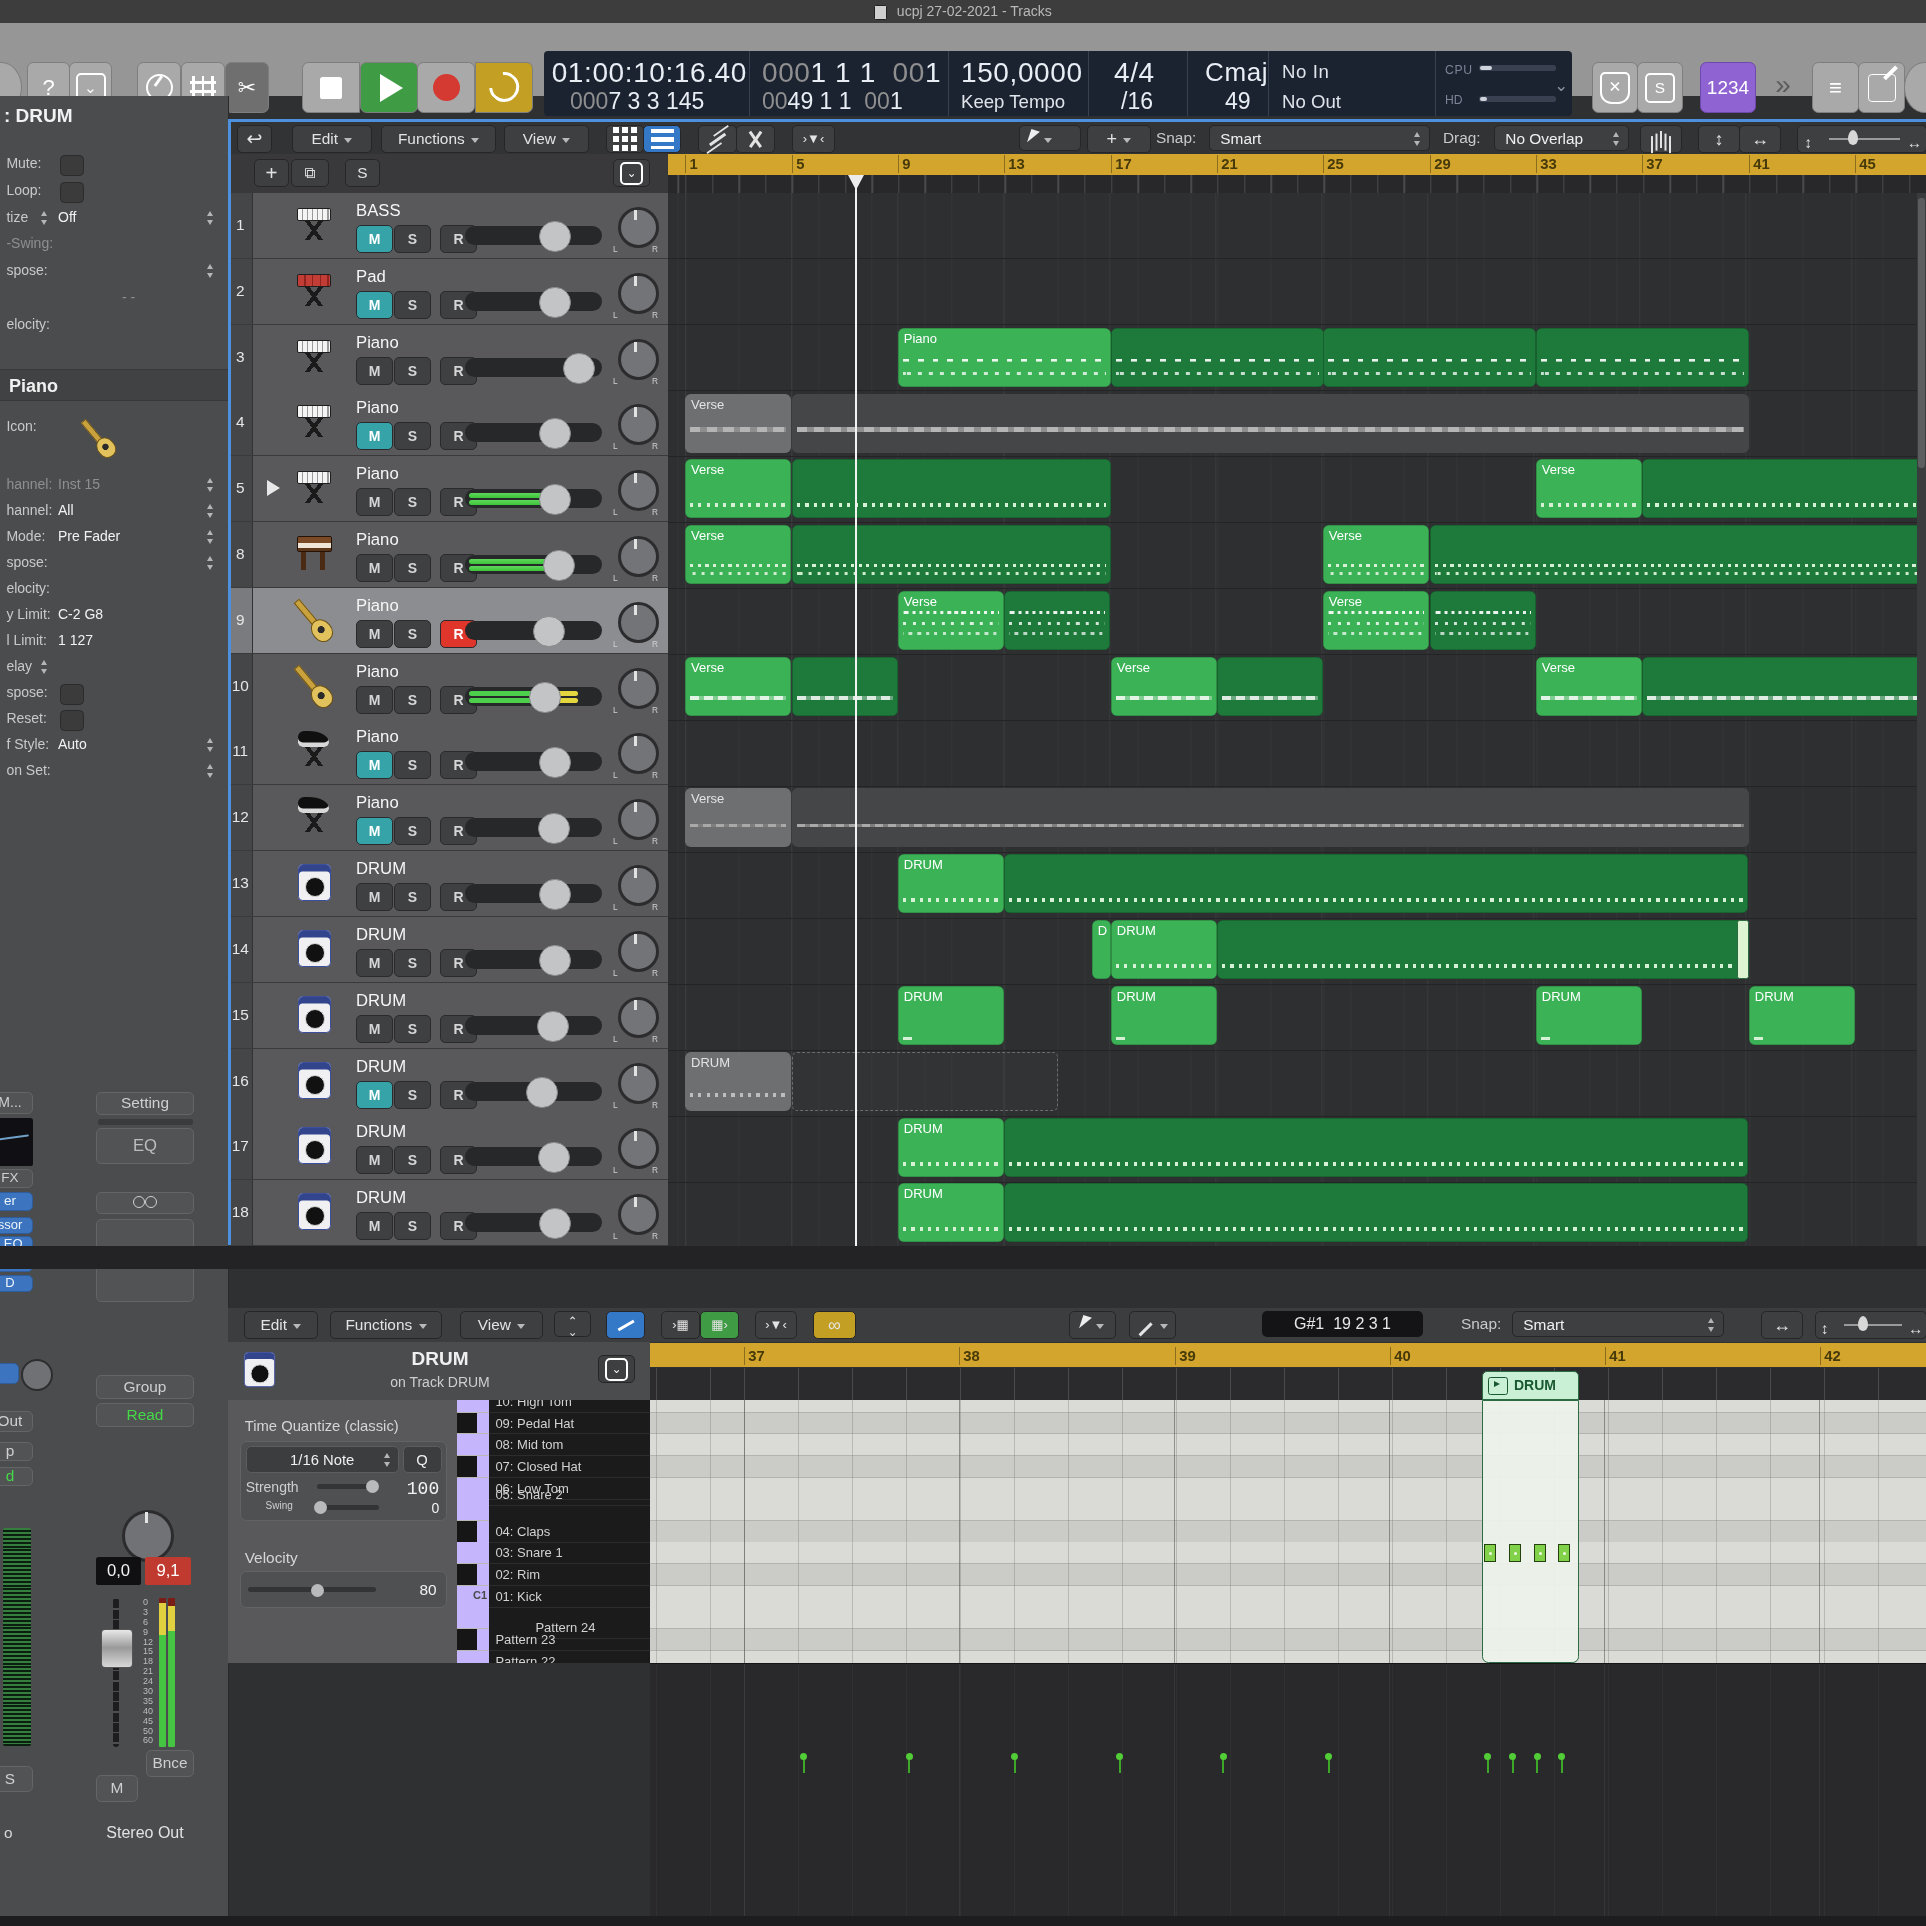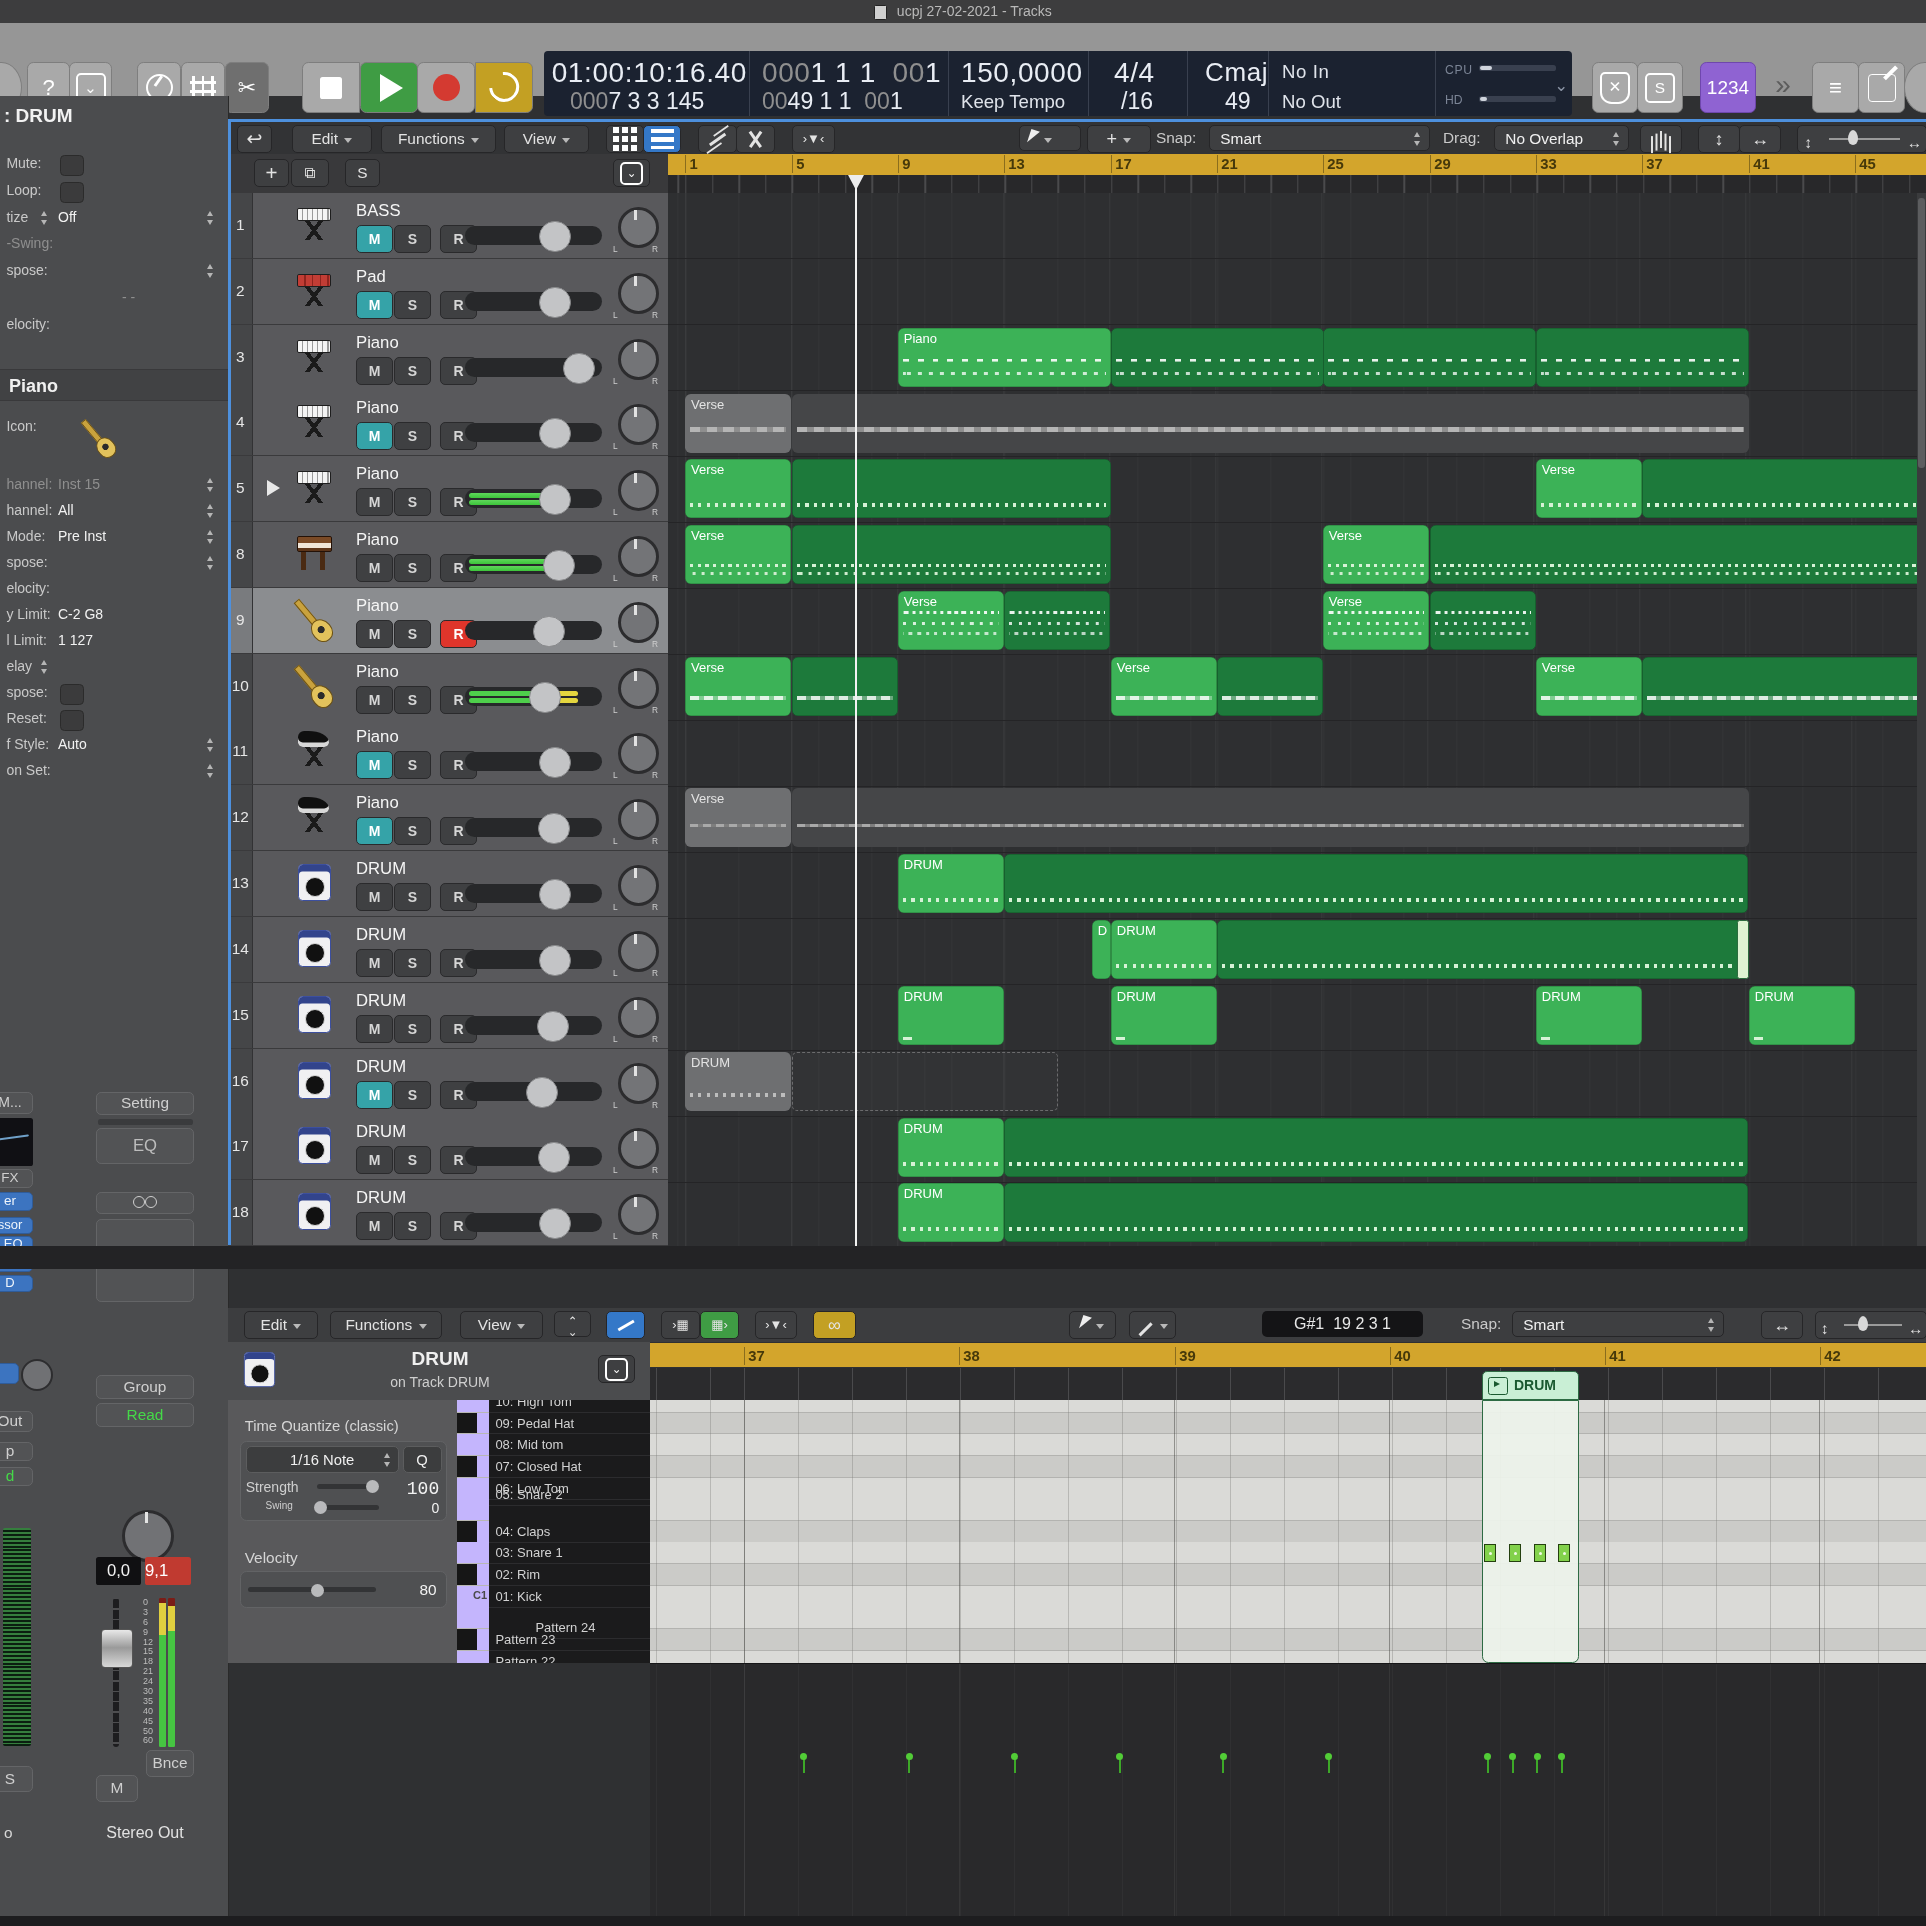--- a/index.html
+++ b/index.html
@@ -355,21 +355,21 @@
           <div class="ival dim">Inst 15</div>
           <div class="istep" style="left: 205px; top: 5.1px;"></div>
         </div>
         <div class="irow" style="top: 402px; height: 26px;">
           <div class="ilab">hannel:</div>
           <div class="ival">All</div>
           <div class="istep" style="left: 205px; top: 5.1px;"></div>
         </div>
         <div class="irow" style="top: 428px; height: 26px;">
           <div class="ilab">Mode:</div>
-          <div class="ival">Pre Inst</div>
+          <div class="ival">Pre Fader</div>
           <div class="istep" style="left: 205px; top: 5.1px;"></div>
         </div>
         <div class="irow" style="top: 454px; height: 26px;">
           <div class="ilab">spose:</div>
           <div class="istep" style="left: 205px; top: 5.1px;"></div>
         </div>
         <div class="irow" style="top: 480px; height: 26px;">
           <div class="ilab">elocity:</div>
         </div>
         <div class="irow" style="top: 506px; height: 26px;">
@@ -433,21 +433,21 @@
       <span style="display:inline-block;width:10.3px;height:10.3px;border:1.9px solid #cfcfcf;border-radius:50%;margin-right:-5.1px;"></span>
       <span style="display:inline-block;width:10.3px;height:10.3px;border:1.9px solid #cfcfcf;border-radius:50%;"></span>
     </div>
     <div class="sbtn" style="left:96px;top:128px;width:98px;height:83px;line-height:81px;font-size:16.7px;color:#bdbdbd;"><span>Audio FX</span></div>
     <div class="sbtn" style="left:96px;top:284px;width:98px;height:24.4px;line-height:22px;"><span>Group</span></div>
     <div class="sbtn greent" style="left:96px;top:312px;width:98px;height:24.4px;line-height:22px;"><span>Read</span></div>
     <div class="abs" style="left:122px;top:419px;width:46px;height:46px;border-radius:50%;background:#717275;border:3.2px solid #2c2c2e;">
       <div style="position:absolute;left:20px;top:-1.3px;width:2.6px;height:11.6px;background:#e4e4e4;"></div>
       </div>
     <div class="abs" style="left:96px;top:466px;width:45px;height:28px;background:#101012;border-radius:2.6px;color:#f2f2f2;font-size:16.7px;text-align:center;line-height:28px;"><span>0,0</span></div>
-    <div class="abs" style="left:145px;top:466px;width:46px;height:28px;background:#c03a30;border-radius:2.6px;color:#fff;font-size:16.7px;line-height:28px;"><span>9,1</span></div>
+    <div class="abs" style="left:145px;top:466px;width:46px;height:28px;background:#c03a30;border-radius:2.6px;color:#fff;font-size:16.7px;text-align:center;line-height:28px;"><span>9,1</span></div>
     <div class="abs" style="left:113px;top:507px;width:6.4px;height:149px;background:#1d1d1f;border-radius:3.2px;
          background-image:repeating-linear-gradient(180deg,#4e4e50 0 1.3px,transparent 1.3px 10.3px);"></div>
     <div class="abs" style="left:101px;top:538px;width:29.5px;height:37px;background:linear-gradient(180deg,#e8e8e8,#9a9a9a 48%,#d8d8d8);border-radius:3.9px;border:0.6px solid #555;"></div>
     <div id="scale" class="abs" style="left:143px;top:506px;">
         <div style="position: absolute; left: 0px; top: 0px; font-size: 9px; color: rgb(189, 189, 189);">0</div>
         <div style="position: absolute; left: 0px; top: 10px; font-size: 9px; color: rgb(189, 189, 189);">3</div>
         <div style="position: absolute; left: 0px; top: 20px; font-size: 9px; color: rgb(189, 189, 189);">6</div>
         <div style="position: absolute; left: 0px; top: 30px; font-size: 9px; color: rgb(189, 189, 189);">9</div>
         <div style="position: absolute; left: 0px; top: 40px; font-size: 9px; color: rgb(189, 189, 189);">12</div>
         <div style="position: absolute; left: 0px; top: 49px; font-size: 9px; color: rgb(189, 189, 189);">15</div>

